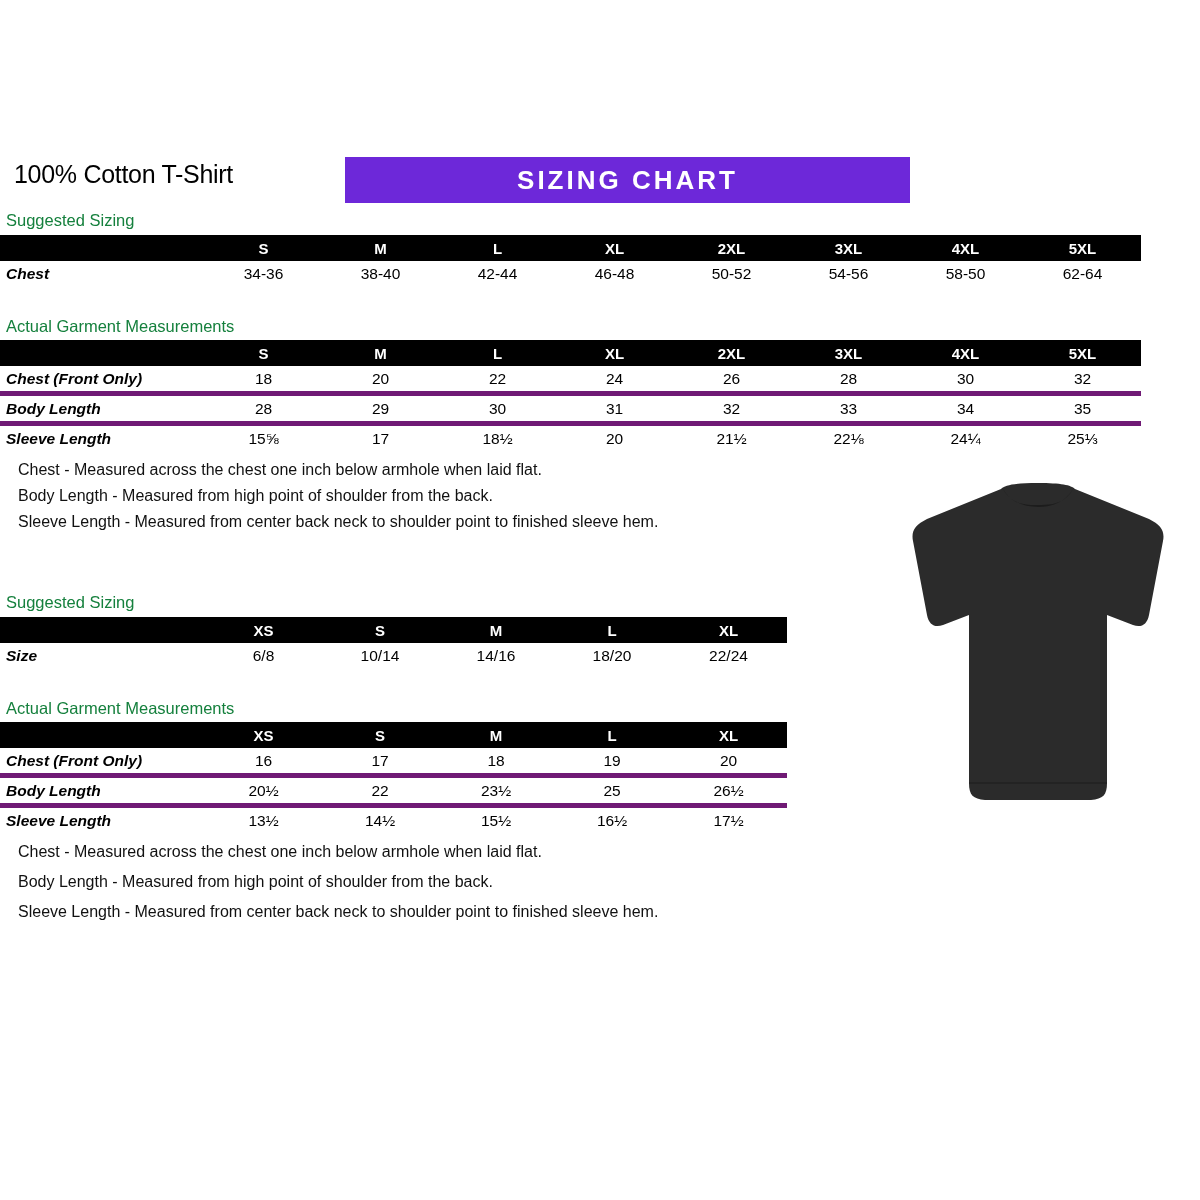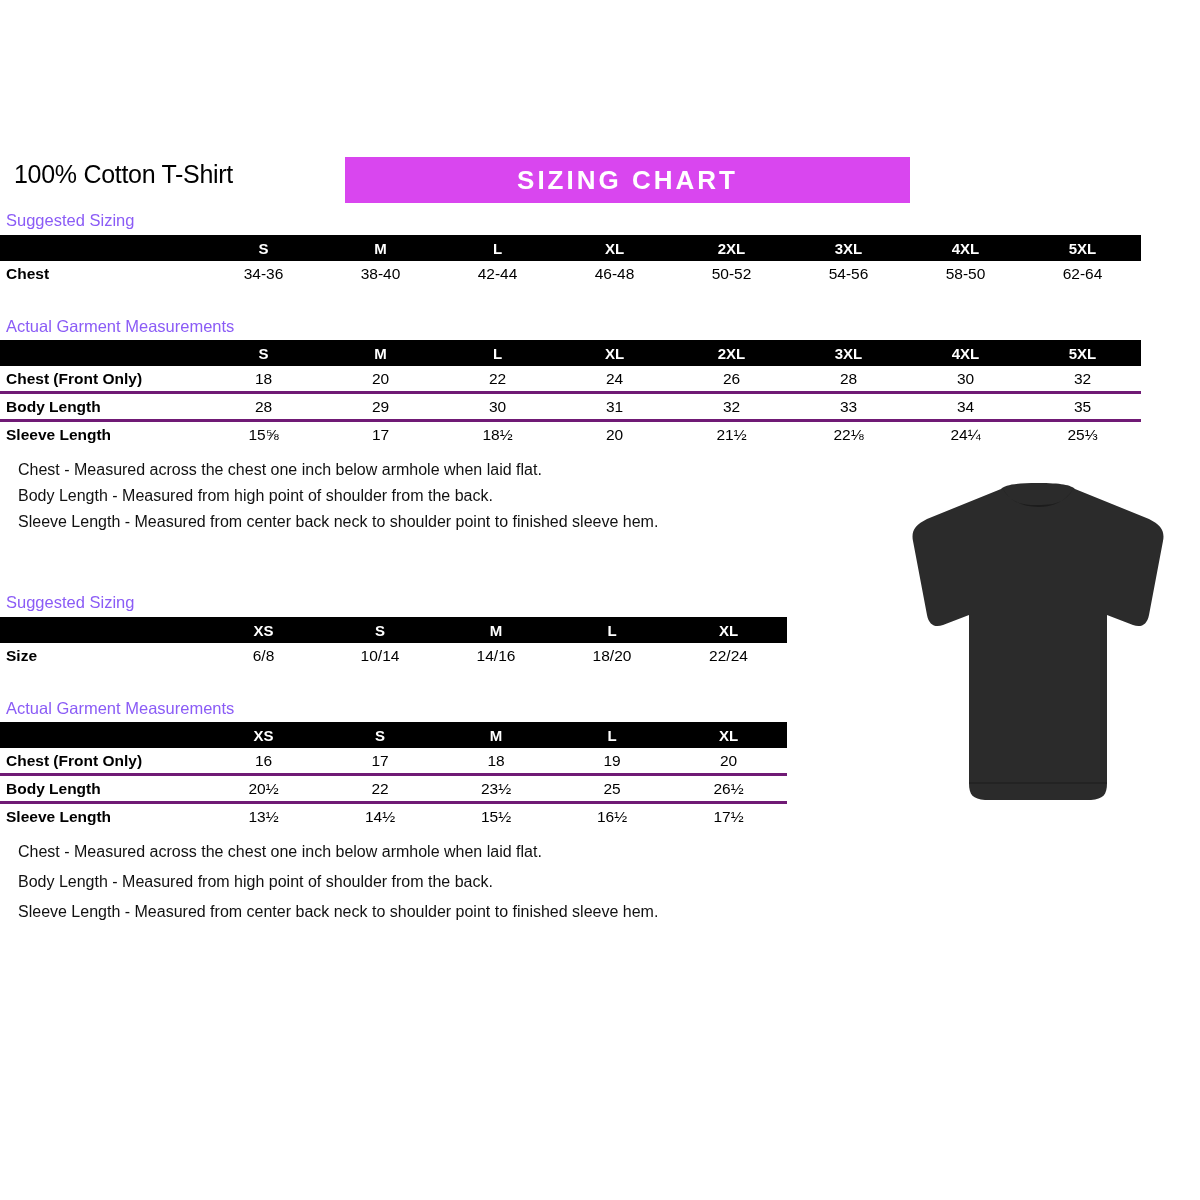--- a/index.html
+++ b/index.html
@@ -37,37 +37,37 @@
     font-size: 25px;
     letter-spacing: -0.3px;
     white-space: nowrap;
   }
   .sizing-banner {
     position: absolute;
     left: 337px;
     top: -3px;
     width: 565px;
     height: 46px;
-    background: #d946ef;
+    background: #6d28d9;
   }
   .sizing-banner span {
     position: absolute;
     left: 0; right: 0;
     top: 8px;
     text-align: center;
     color: #ffffff;
     font-size: 26px;
     font-weight: bold;
     letter-spacing: 3px;
   }
 
   .caption {
     position: absolute;
     font-size: 16.5px;
-    color: #8b5cf6;
+    color: #15803d;
     white-space: nowrap;
   }
 
   
   table.sz {
     position: absolute;
     border-collapse: collapse;
     table-layout: fixed;
     font-size: 15.5px;
   }
@@ -86,30 +86,31 @@
     font-weight: bold;
     font-size: 15px;
     height: 26px;
   }
   table.sz thead th.lbl {
     text-align: left;
     padding-left: 6px;
   }
   table.sz tbody td {
     height: 25px;
-    border-bottom: 3px solid #701a75;
+    border-bottom: 5px solid #701a75;
   }
   table.sz tbody tr:last-child td {
     border-bottom: none;
   }
   table.sz tbody td.lbl {
     text-align: left;
     padding-left: 6px;
     font-weight: bold;
     font-size: 15.5px;
+    font-style: italic;
   }
   table.sz.nolines tbody td {
     border-bottom: none;
   }
 
   
   .note {
     position: absolute;
     font-size: 16px;
     color: #111;

